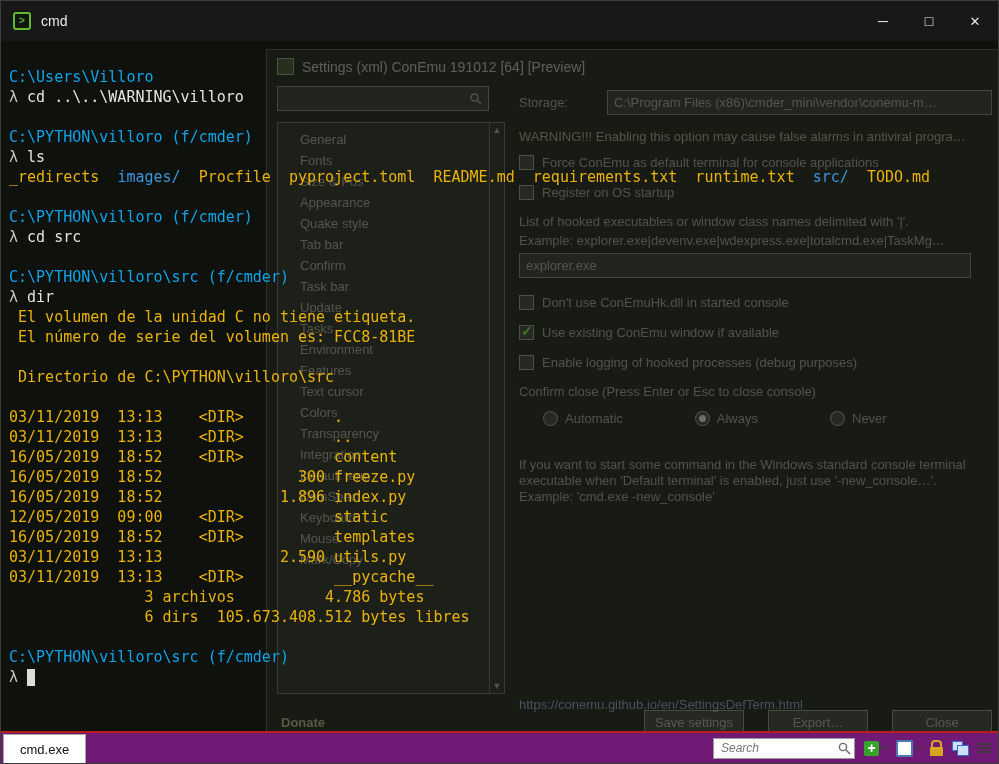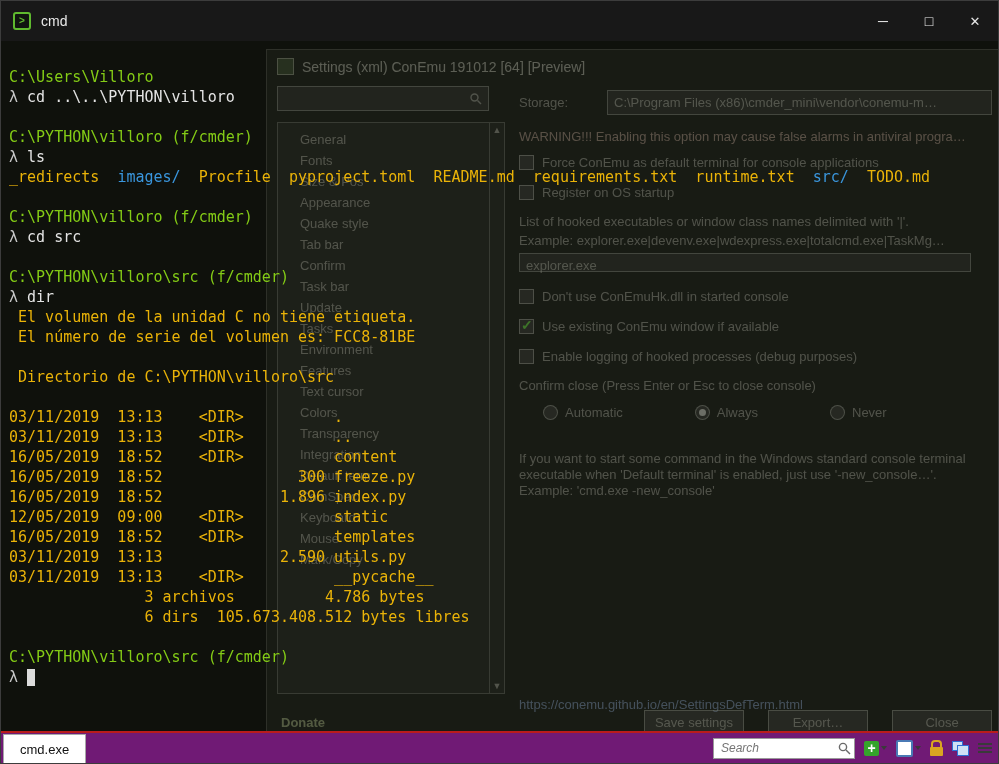--- a/index.html
+++ b/index.html
@@ -37,39 +37,39 @@
   .ghost-right{position:absolute;left:252px;top:40px;right:8px;bottom:70px;overflow:hidden;}
   .gstorage{display:flex;align-items:center;margin-bottom:14px;}
   .gstorage-label{width:88px;flex:none;}
   .gstorage-combo{flex:1;height:25px;border:1px solid rgba(200,205,190,0.45);background:rgba(230,230,220,0.10);
                   line-height:23px;padding:0 6px;white-space:nowrap;overflow:hidden;box-sizing:border-box;}
   .gwarning{margin-bottom:10px;color:rgba(230,200,180,0.65);}
   .gf-checkbox{display:flex;align-items:center;gap:8px;height:17px;margin-bottom:13px;}
   .gcb{width:13px;height:13px;flex:none;border:1px solid rgba(200,205,190,0.55);background:rgba(235,235,225,0.14);position:relative;}
   .gchecked::after{content:"✓";position:absolute;left:1px;top:-3px;font-size:14px;font-weight:bold;color:rgba(110,220,70,0.95);}
   .gf-text{height:16px;margin-bottom:3px;white-space:nowrap;overflow:hidden;}
-  .gf-input{width:452px;height:19px;border:1px solid rgba(200,205,190,0.45);background:rgba(230,230,220,0.10);
+  .gf-input{width:452px;height:25px;border:1px solid rgba(200,205,190,0.45);background:rgba(230,230,220,0.10);
             line-height:23px;padding:0 6px;margin:4px 0 16px;box-sizing:border-box;}
   .gf-label{height:16px;margin:4px 0 10px;}
   .gf-radios{display:flex;gap:72px;height:17px;margin:0 0 30px;padding-left:24px;}
   .gradio-wrap{display:flex;align-items:center;}
   .gradio{width:13px;height:13px;flex:none;border:1px solid rgba(200,205,190,0.55);border-radius:50%;
           background:rgba(235,235,225,0.14);position:relative;margin-right:7px;}
   .gdot::after{content:"";position:absolute;left:3px;top:3px;right:3px;bottom:3px;border-radius:50%;background:rgba(225,228,215,0.85);}
   .gf-para{line-height:16px;max-width:470px;}
   .ghost-link{position:absolute;left:252px;bottom:24px;color:rgba(160,190,230,0.7);}
   .ghost-buttons{position:absolute;right:8px;bottom:2px;display:flex;gap:24px;}
   .gbtn{min-width:100px;height:24px;border:1px solid rgba(200,205,190,0.5);background:rgba(230,230,220,0.14);
         display:flex;align-items:center;justify-content:center;padding:0 10px;box-sizing:border-box;}
   .ghost-donate{position:absolute;left:14px;bottom:6px;font-weight:bold;color:rgba(190,205,150,0.75);}
   
   .terminal{position:absolute;left:8px;top:26px;right:0;bottom:0;z-index:10;
             font-family:"DejaVu Sans Mono",monospace;font-size:15px;line-height:20px;}
   .tline{height:20px;white-space:pre;}
-  .seg-p{color:#84cc16;}        
+  .seg-p{color:#0ea5e9;}        
   .seg-l{color:#c8c8c8;}        
   .seg-c{color:#e4e4e4;}        
   .seg-o{color:#eab308;}        
   .seg-d{color:#3a96dd;}        
   .cursor{display:inline-block;width:8px;height:17px;background:#dcdcdc;vertical-align:text-bottom;}
   
   .statusbar{position:absolute;left:0;right:0;bottom:0;height:30px;background:#701a75;border-top:2px solid #b91c1c;z-index:30;}
   .console-tab{position:absolute;left:2px;top:1px;bottom:0;background:#ffffff;border:1px solid #a8a8a8;border-bottom:none;
                display:flex;align-items:center;padding:0 16px;font-size:13px;color:#111;}
   .status-right{position:absolute;right:6px;top:0;bottom:0;display:flex;align-items:center;gap:9px;}
@@ -202,21 +202,21 @@
       <div class="ghost-buttons">
           <div class="gbtn">Save settings</div>
           <div class="gbtn">Export…</div>
           <div class="gbtn">Close</div>
         </div>
       <div class="ghost-donate">Donate</div>
     </div>
 
     <div class="terminal">
         <div class="tline"><span class="seg-p">C:\Users\Villoro</span></div>
-        <div class="tline"><span class="seg-l">λ </span><span class="seg-c">cd ..\..\PYTHON\villoro</span></div>
+        <div class="tline"><span class="seg-l">λ </span><span class="seg-c">cd ..\..\WARNING\villoro</span></div>
         <div class="tline">&nbsp;</div>
         <div class="tline"><span class="seg-p">C:\PYTHON\villoro (f/cmder)</span></div>
         <div class="tline"><span class="seg-l">λ </span><span class="seg-c">ls</span></div>
         <div class="tline"><span class="seg-o">_redirects  </span><span class="seg-d">images/</span><span class="seg-o">  Procfile  pyproject.toml  README.md  requirements.txt  runtime.txt  </span><span class="seg-d">src/</span><span class="seg-o">  TODO.md</span></div>
         <div class="tline">&nbsp;</div>
         <div class="tline"><span class="seg-p">C:\PYTHON\villoro (f/cmder)</span></div>
         <div class="tline"><span class="seg-l">λ </span><span class="seg-c">cd src</span></div>
         <div class="tline">&nbsp;</div>
         <div class="tline"><span class="seg-p">C:\PYTHON\villoro\src (f/cmder)</span></div>
         <div class="tline"><span class="seg-l">λ </span><span class="seg-c">dir</span></div>

